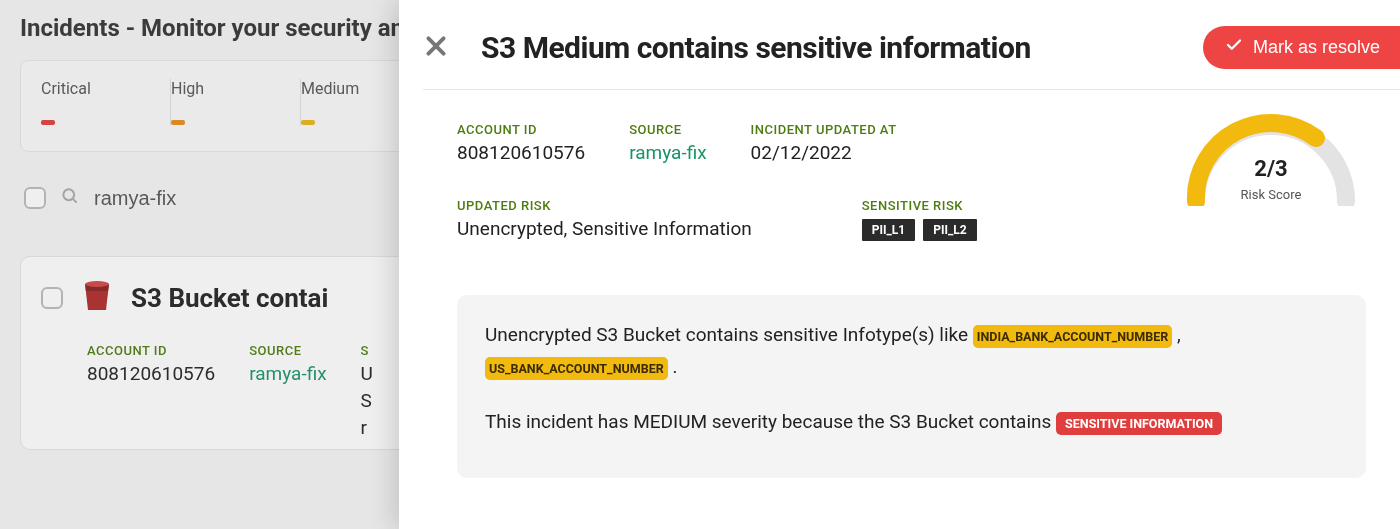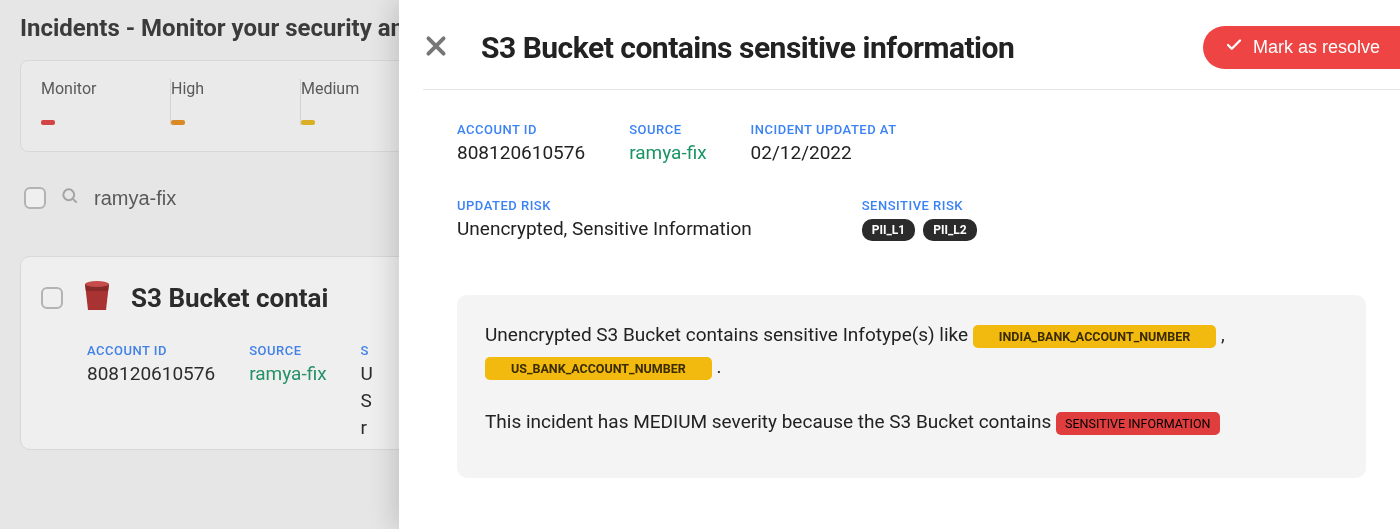--- a/index.html
+++ b/index.html
@@ -19,21 +19,21 @@
 
 .search-row { display:flex; align-items:center; gap:14px; margin-top:34px; padding:0 4px; }
 .cb { width:22px; height:22px; border:2px solid #bbb; border-radius:6px; background:#fff; flex-shrink:0; }
 .search-icon { color:#aaa; }
 .search-input { border:none; background:transparent; font-size:20px; color:#555; outline:none; width:260px; }
 
 .card { margin-top:46px; background:#fff; border:1px solid #e5e5e5; border-radius:10px; padding:22px 20px 10px; }
 .card-head { display:flex; align-items:center; gap:18px; }
 .card-title { font-size:26px; font-weight:700; }
 .card-meta { display:flex; gap:34px; margin-top:26px; padding-left:46px; }
-.meta-lbl { font-size:13px; letter-spacing:.5px; color:#3b82f6; font-weight:500; }
+.meta-lbl { font-size:13px; letter-spacing:.5px; color:#4d7c0f; font-weight:500; }
 .meta-val { font-size:18px; color:#222; margin-top:4px; }
 .meta-val.link { color:#1a9466; }
 
 
 .overlay { position:absolute; left:399px; top:0; right:0; bottom:0; background:#fff; box-shadow:-6px 0 24px rgba(0,0,0,.15); padding:26px 0 0 24px; }
 .ov-head { display:flex; align-items:center; gap:32px; padding-bottom:20px; border-bottom:1px solid #e6e6e6; margin-right:0; }
 .close-x { color:#777; cursor:pointer; }
 .ov-title { font-size:30px; font-weight:700; letter-spacing:-.5px; flex:1; }
 .resolve-btn { background:#ef4444; color:#fff; border:none; border-radius:22px 0 0 22px; padding:10px 20px 10px 22px; font-size:18px; font-weight:500; display:flex; align-items:center; gap:10px; cursor:pointer; }
 
@@ -42,37 +42,37 @@
 .info-blk .meta-lbl { font-size:13px; }
 .info-blk .meta-val { font-size:19px; margin-top:4px; }
 
 .risk-gauge { position:absolute; right:34px; top:16px; text-align:center; }
 .gauge-svg { display:block; }
 .gauge-val { font-size:22px; font-weight:700; margin-top:-50px; }
 .gauge-lbl { font-size:13px; color:#555; margin-top:6px; }
 
 .risk-row { display:flex; gap:110px; margin-top:34px; }
 .pill-row { display:flex; gap:8px; margin-top:6px; }
-.pill-dk { background:#2b2b2b; color:#fff; font-size:12px; font-weight:700; padding:4px 10px; border-radius:10px; }
+.pill-dk { background:#2b2b2b; color:#fff; font-size:12px; font-weight:700; padding:4px 10px; border-radius:1px; }
 
 .desc-box { background:#f4f4f4; border-radius:10px; margin:54px 0 0 0; padding:24px 28px 40px; font-size:19px; line-height:1.7; }
-.tag-yel { background:#f2b90f; color:#3a2c00; font-size:12.5px; font-weight:700; padding:4px 26px; border-radius:5px; white-space:nowrap; }
-.tag-red { background:#e03e3e; color:#000000; font-size:12.5px; font-weight:400; padding:4px 9px; border-radius:5px; white-space:nowrap; }
+.tag-yel { background:#f2b90f; color:#3a2c00; font-size:12.5px; font-weight:700; padding:4px 4px; border-radius:5px; white-space:nowrap; }
+.tag-red { background:#e03e3e; color:#ffffff; font-size:12.5px; font-weight:700; padding:4px 9px; border-radius:5px; white-space:nowrap; }
 
 .dim { position:absolute; inset:0; background:rgba(120,120,120,.12); pointer-events:none; }
 </style>
 </head>
 <body>
 
 <div class="page-bg">
   <div class="page-title">Incidents - Monitor your security and</div>
 
   <div class="sev-row">
     <div class="sev-cell">
-      <div class="sev-label">Monitor</div>
+      <div class="sev-label">Critical</div>
       <div class="sev-bar crit"></div>
     </div>
     <div class="sev-cell">
       <div class="sev-label">High</div>
       <div class="sev-bar high"></div>
     </div>
     <div class="sev-cell">
       <div class="sev-label">Medium</div>
       <div class="sev-bar med"></div>
     </div>
@@ -123,21 +123,21 @@
 </div>
 
 <div class="overlay">
   <div class="ov-head">
     <span class="close-x">
       <svg width="26" height="26" viewBox="0 0 24 24" stroke="currentColor" stroke-width="3.6" stroke-linecap="round">
           <line x1="5" y1="5" x2="19" y2="19"></line>
           <line x1="19" y1="5" x2="5" y2="19"></line>
         </svg>
     </span>
-    <div class="ov-title">S3 Bucket contains sensitive information</div>
+    <div class="ov-title">S3 Medium contains sensitive information</div>
     <button class="resolve-btn">
       <span>
         <svg width="18" height="18" viewBox="0 0 24 24" fill="none" stroke="#fff" stroke-width="3" stroke-linecap="round" stroke-linejoin="round">
             <polyline points="4 12 9 17 20 6"></polyline>
           </svg>
       </span>
       <span>Mark as resolve</span>
     </button>
   </div>
 
@@ -150,20 +150,28 @@
       <div class="info-blk">
         <div class="meta-lbl">SOURCE</div>
         <div class="meta-val link">ramya-fix</div>
       </div>
       <div class="info-blk">
         <div class="meta-lbl">INCIDENT UPDATED AT</div>
         <div class="meta-val">02/12/2022</div>
       </div>
     </div>
 
+    <div class="risk-gauge">
+      <svg class="gauge-svg" width="190" height="100" viewBox="0 0 190 100">
+        <path d="M 20 95 A 75 75 0 0 1 170 95" fill="none" stroke="#e3e3e3" stroke-width="18" stroke-linecap="round"></path>
+        <path d="M 20 95 A 75 75 0 0 1 140 32" fill="none" stroke="#f2b90f" stroke-width="18" stroke-linecap="round"></path>
+      </svg>
+      <div class="gauge-val">2/3</div>
+      <div class="gauge-lbl">Risk Score</div>
+    </div>
 
     <div class="risk-row">
       <div class="info-blk">
         <div class="meta-lbl">UPDATED RISK</div>
         <div class="meta-val">Unencrypted, Sensitive Information</div>
       </div>
       <div class="info-blk">
         <div class="meta-lbl">SENSITIVE RISK</div>
         <div class="pill-row">
           <span class="pill-dk">PII_L1</span>

